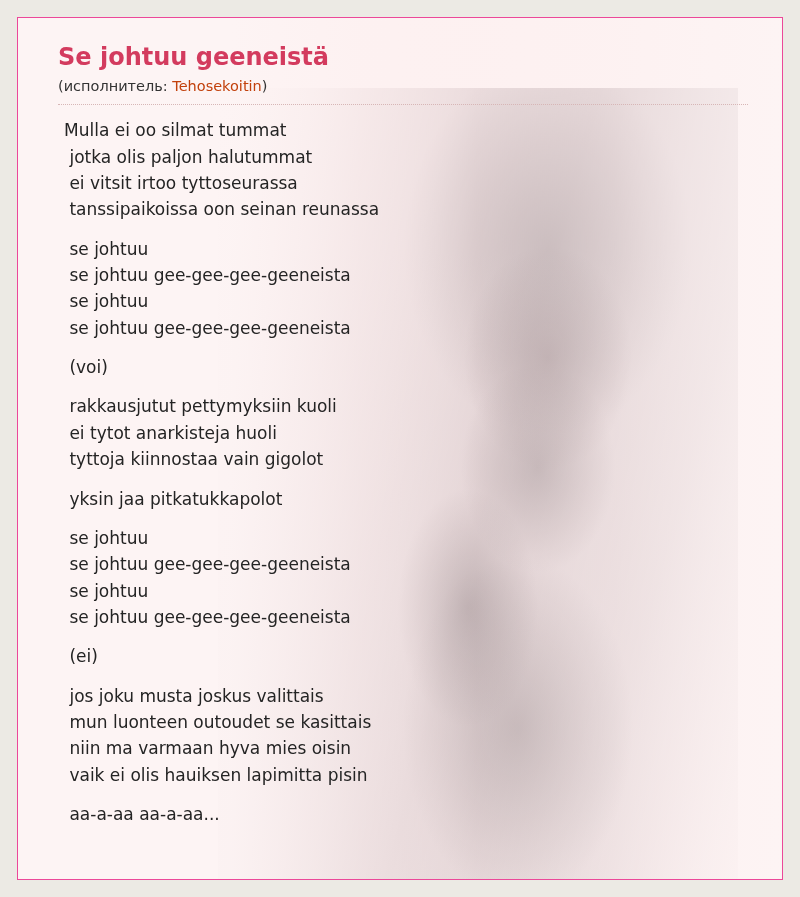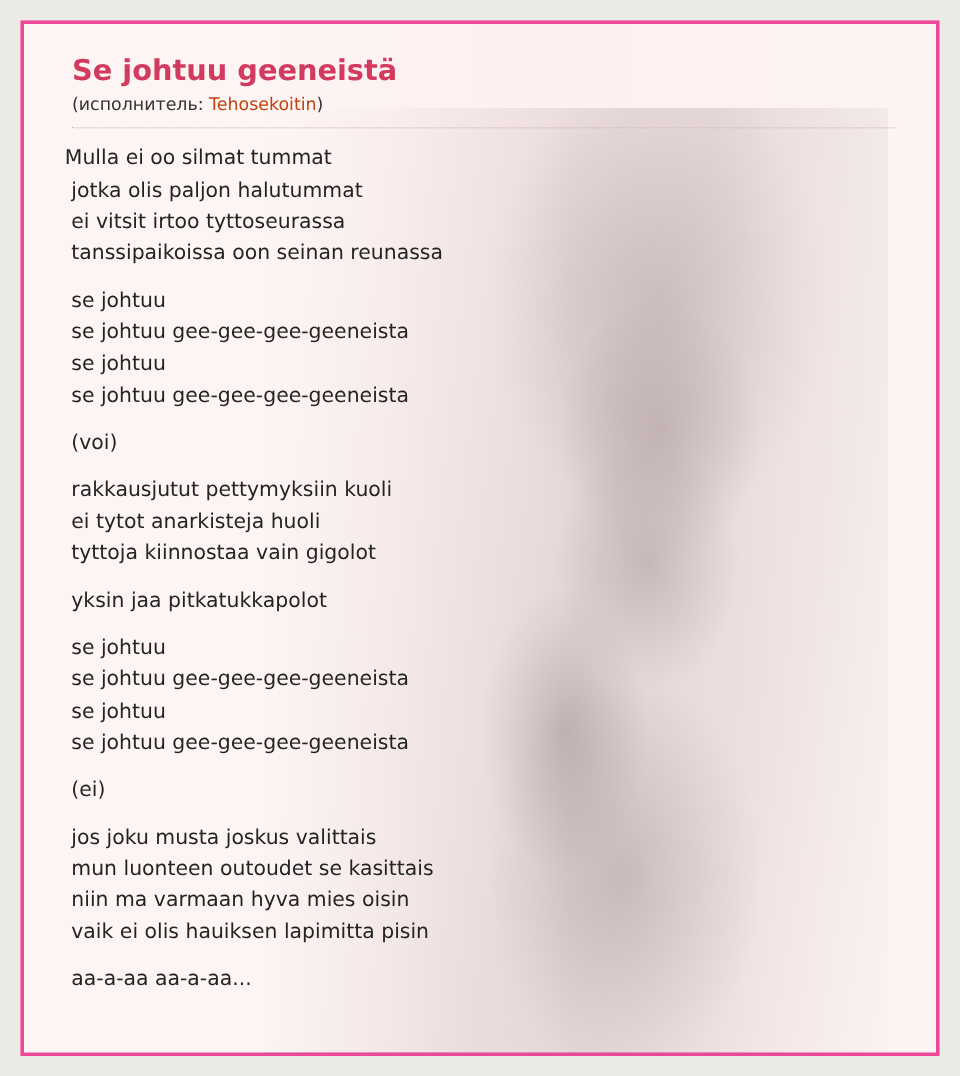--- a/index.html
+++ b/index.html
@@ -13,21 +13,21 @@
     font-family: "DejaVu Sans", "Liberation Sans", sans-serif;
     overflow: hidden;
   }
   .page {
     position: absolute;
     left: 17px;
     top: 17px;
     width: 766px;
     height: 863px;
     background: #fdf4f4;
-    border: 3px solid #ec4899;
+    border: 1px solid #ec4899;
     box-sizing: border-box;
     overflow: hidden;
   }
   
   .photo {
     position: absolute;
     left: 0;
     top: 0;
     width: 100%;
     height: 100%;
@@ -83,20 +83,21 @@
     text-decoration: none;
   }
   .divider {
     border-top: 1px dotted #d7b6b6;
     margin: 0 0 12px 6px;
   }
   .lyrics {
     font-size: 17px;
     line-height: 1.55;
     color: #242424;
+    margin-left: 12px;
     white-space: pre-wrap;
   }
   .lyrics .line {
     min-height: 12px;
   }
   .lyrics .line.blank {
     height: 13px;
   }
 </style>
 </head>

